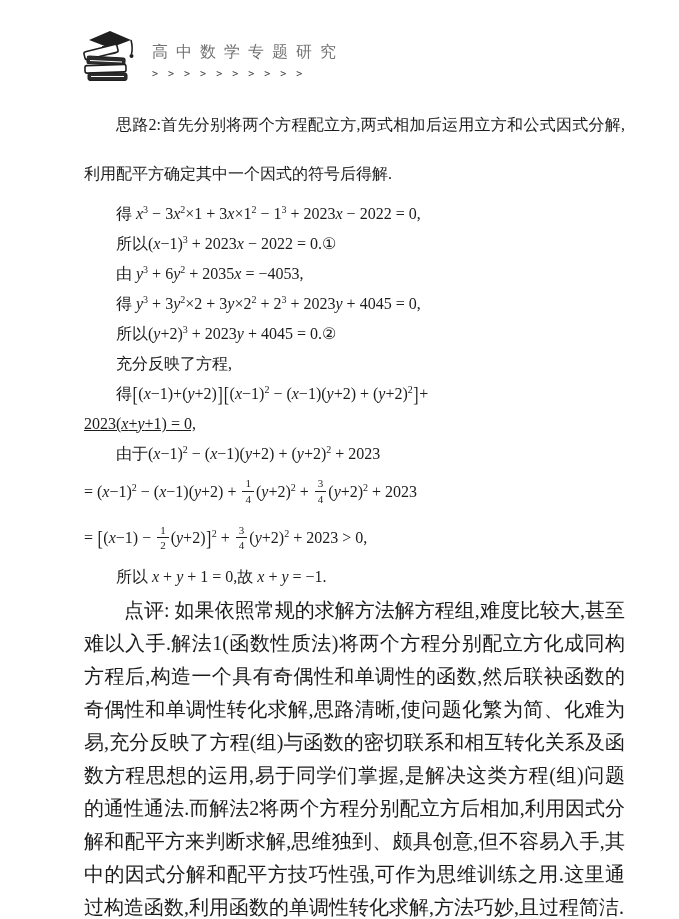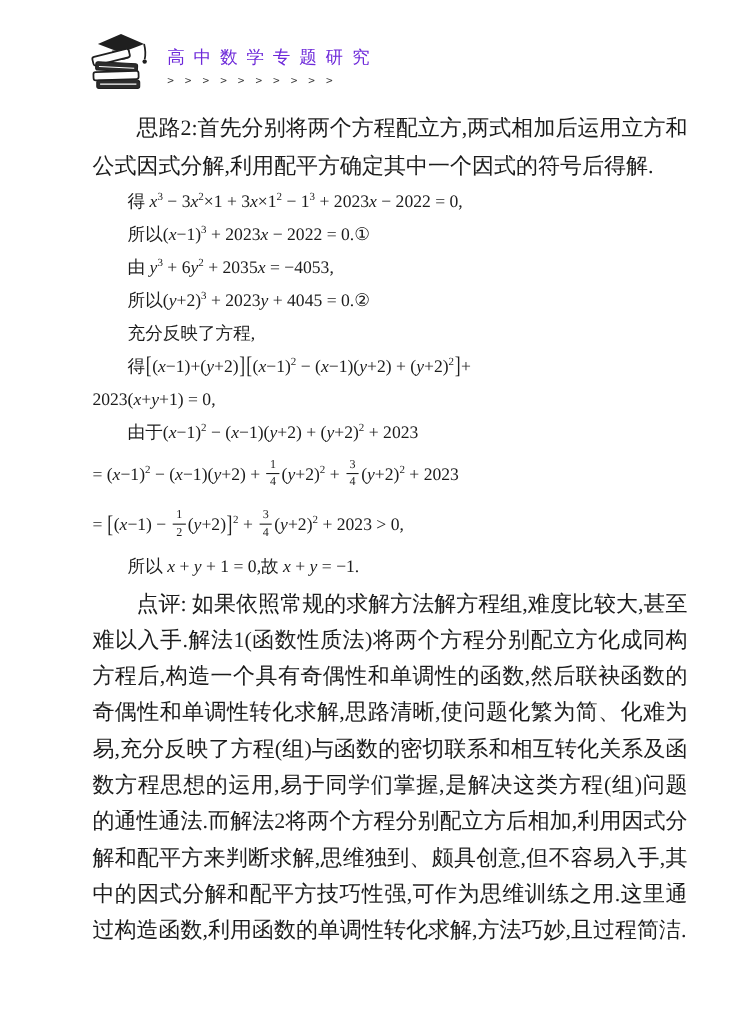--- a/index.html
+++ b/index.html
@@ -7,37 +7,37 @@
     width:679px;min-height:919px;box-sizing:border-box;
     padding:26px 54px 20px 84px;background:#ffffff;color:#1c1c1c;
     font-family:"Liberation Serif","DejaVu Serif",serif;
     position:relative;overflow:hidden;
   }
   
   .hdr{display:flex;align-items:flex-start;gap:14px;margin-left:-4px;margin-bottom:12px;height:62px;}
   .logo{width:58px;height:56px;flex:0 0 auto;}
   .hdr-text{padding-top:16px;}
   .hdr-title{
-    font-size:16px;letter-spacing:8px;color:#6d28d9;font-weight:500;
+    font-size:16px;letter-spacing:8px;color:#737373;font-weight:500;
     font-family:"Liberation Serif","DejaVu Serif",serif;white-space:nowrap;
   }
   .hdr-arrows{
     margin-top:5px;font-size:10px;letter-spacing:2px;color:#3c3c3c;
     font-family:"DejaVu Sans Mono","Liberation Mono",monospace;white-space:nowrap;
   }
   
-  .prose{font-size:20px;line-height:34px;text-align:justify;margin:0;}
+  .prose{font-size:16px;line-height:49px;text-align:justify;margin:0;}
   .indent{text-indent:2em;}
   .comment{font-size:20px;line-height:33px;margin-top:2px;}
   
   .math-block{margin:1px 0 2px;}
   .math-line{margin:0;font-size:16px;line-height:30px;white-space:nowrap;}
   .math-line.has-frac{padding:8px 0;}
   .ind-eq{padding-left:2em;}
-  .ind-none{padding-left:0;}
+  .ind-none{padding-left:0;text-decoration:underline;}
   .ind-eq2{padding-left:3.6em;}
   .math-line i{font-style:italic;}
   .math-line sup{font-size:10px;line-height:0;vertical-align:super;}
   .frac{
     display:inline-block;vertical-align:middle;text-align:center;
     font-size:11px;line-height:1.15;margin:0 2px;position:relative;top:-2px;
   }
   .frac .fnum{display:block;border-bottom:1px solid #1c1c1c;padding:0 3px 1px;}
   .frac .fden{display:block;padding-top:1px;}
   .bigbr{display:inline-block;transform:scaleY(1.35);transform-origin:center;padding:0 0.5px;}
@@ -71,20 +71,21 @@
       <div class="hdr-arrows">&gt; &gt; &gt; &gt; &gt; &gt; &gt; &gt; &gt; &gt;</div>
     </div>
   </header>
 
   <main>
     <p class="prose indent">思路2:首先分别将两个方程配立方,两式相加后运用立方和公式因式分解,利用配平方确定其中一个因式的符号后得解.</p>
     <div class="math-block">
         <p class="math-line ind-eq">得 <i>x</i><sup>3</sup> − 3<i>x</i><sup>2</sup>×1 + 3<i>x</i>×1<sup>2</sup> − 1<sup>3</sup> + 2023<i>x</i> − 2022 = 0,</p>
         <p class="math-line ind-eq">所以(<i>x</i>−1)<sup>3</sup> + 2023<i>x</i> − 2022 = 0.①</p>
         <p class="math-line ind-eq">由 <i>y</i><sup>3</sup> + 6<i>y</i><sup>2</sup> + 2035<i>x</i> = −4053,</p>
+        <p class="math-line ind-eq">得 <i>y</i><sup>3</sup> + 3<i>y</i><sup>2</sup>×2 + 3<i>y</i>×2<sup>2</sup> + 2<sup>3</sup> + 2023<i>y</i> + 4045 = 0,</p>
         <p class="math-line ind-eq">所以(<i>y</i>+2)<sup>3</sup> + 2023<i>y</i> + 4045 = 0.②</p>
         <p class="math-line ind-eq">充分反映了方程,</p>
         <p class="math-line ind-eq">得<span class="bigbr">[</span>(<i>x</i>−1)+(<i>y</i>+2)<span class="bigbr">]</span><span class="bigbr">[</span>(<i>x</i>−1)<sup>2</sup> − (<i>x</i>−1)(<i>y</i>+2) + (<i>y</i>+2)<sup>2</sup><span class="bigbr">]</span>+</p>
         <p class="math-line ind-none">2023(<i>x</i>+<i>y</i>+1) = 0,</p>
         <p class="math-line ind-eq">由于(<i>x</i>−1)<sup>2</sup> − (<i>x</i>−1)(<i>y</i>+2) + (<i>y</i>+2)<sup>2</sup> + 2023</p>
         <p class="math-line ind-eq2 has-frac">= (<i>x</i>−1)<sup>2</sup> − (<i>x</i>−1)(<i>y</i>+2) + <span class="frac"><span class="fnum">1</span><span class="fden">4</span></span>(<i>y</i>+2)<sup>2</sup> + <span class="frac"><span class="fnum">3</span><span class="fden">4</span></span>(<i>y</i>+2)<sup>2</sup> + 2023</p>
         <p class="math-line ind-eq2 has-frac">= <span class="bigbr">[</span>(<i>x</i>−1) − <span class="frac"><span class="fnum">1</span><span class="fden">2</span></span>(<i>y</i>+2)<span class="bigbr">]</span><sup>2</sup> + <span class="frac"><span class="fnum">3</span><span class="fden">4</span></span>(<i>y</i>+2)<sup>2</sup> + 2023 &gt; 0,</p>
         <p class="math-line ind-eq">所以 <i>x</i> + <i>y</i> + 1 = 0,故 <i>x</i> + <i>y</i> = −1.</p>
       </div>
     <p class="prose indent comment">点评: 如果依照常规的求解方法解方程组,难度比较大,甚至难以入手.解法1(函数性质法)将两个方程分别配立方化成同构方程后,构造一个具有奇偶性和单调性的函数,然后联袂函数的奇偶性和单调性转化求解,思路清晰,使问题化繁为简、化难为易,充分反映了方程(组)与函数的密切联系和相互转化关系及函数方程思想的运用,易于同学们掌握,是解决这类方程(组)问题的通性通法.而解法2将两个方程分别配立方后相加,利用因式分解和配平方来判断求解,思维独到、颇具创意,但不容易入手,其中的因式分解和配平方技巧性强,可作为思维训练之用.这里通过构造函数,利用函数的单调性转化求解,方法巧妙,且过程简洁.</p>

